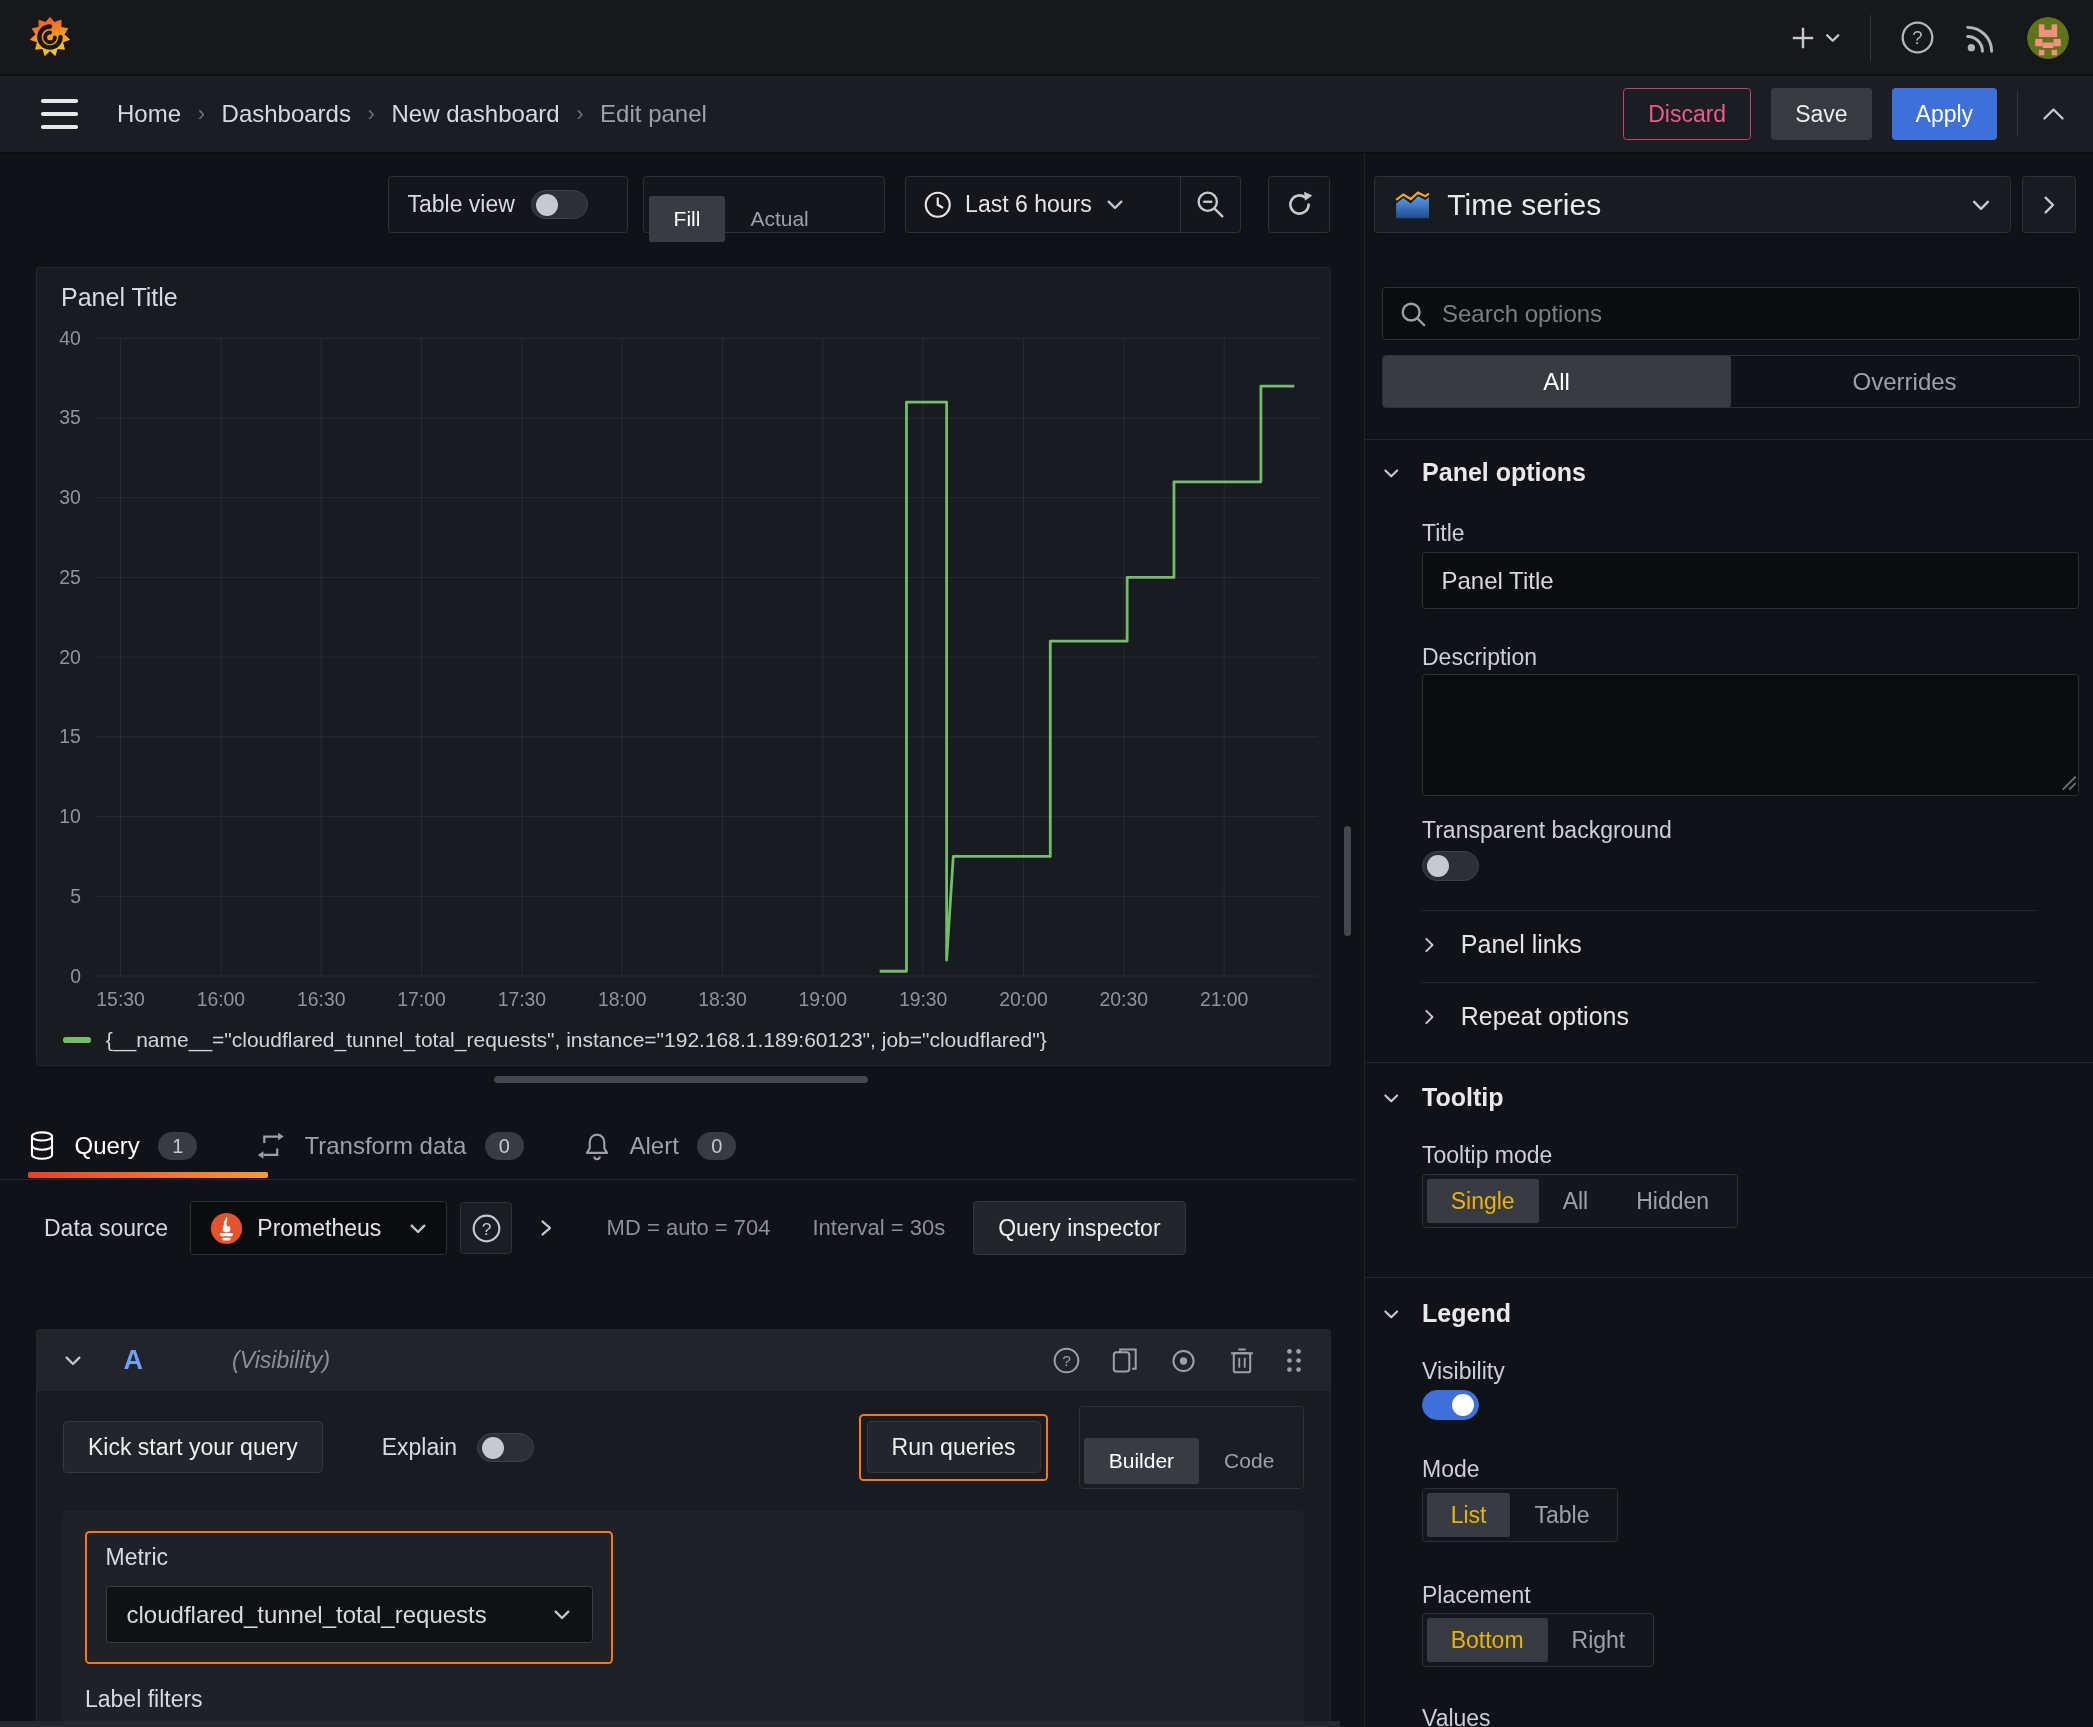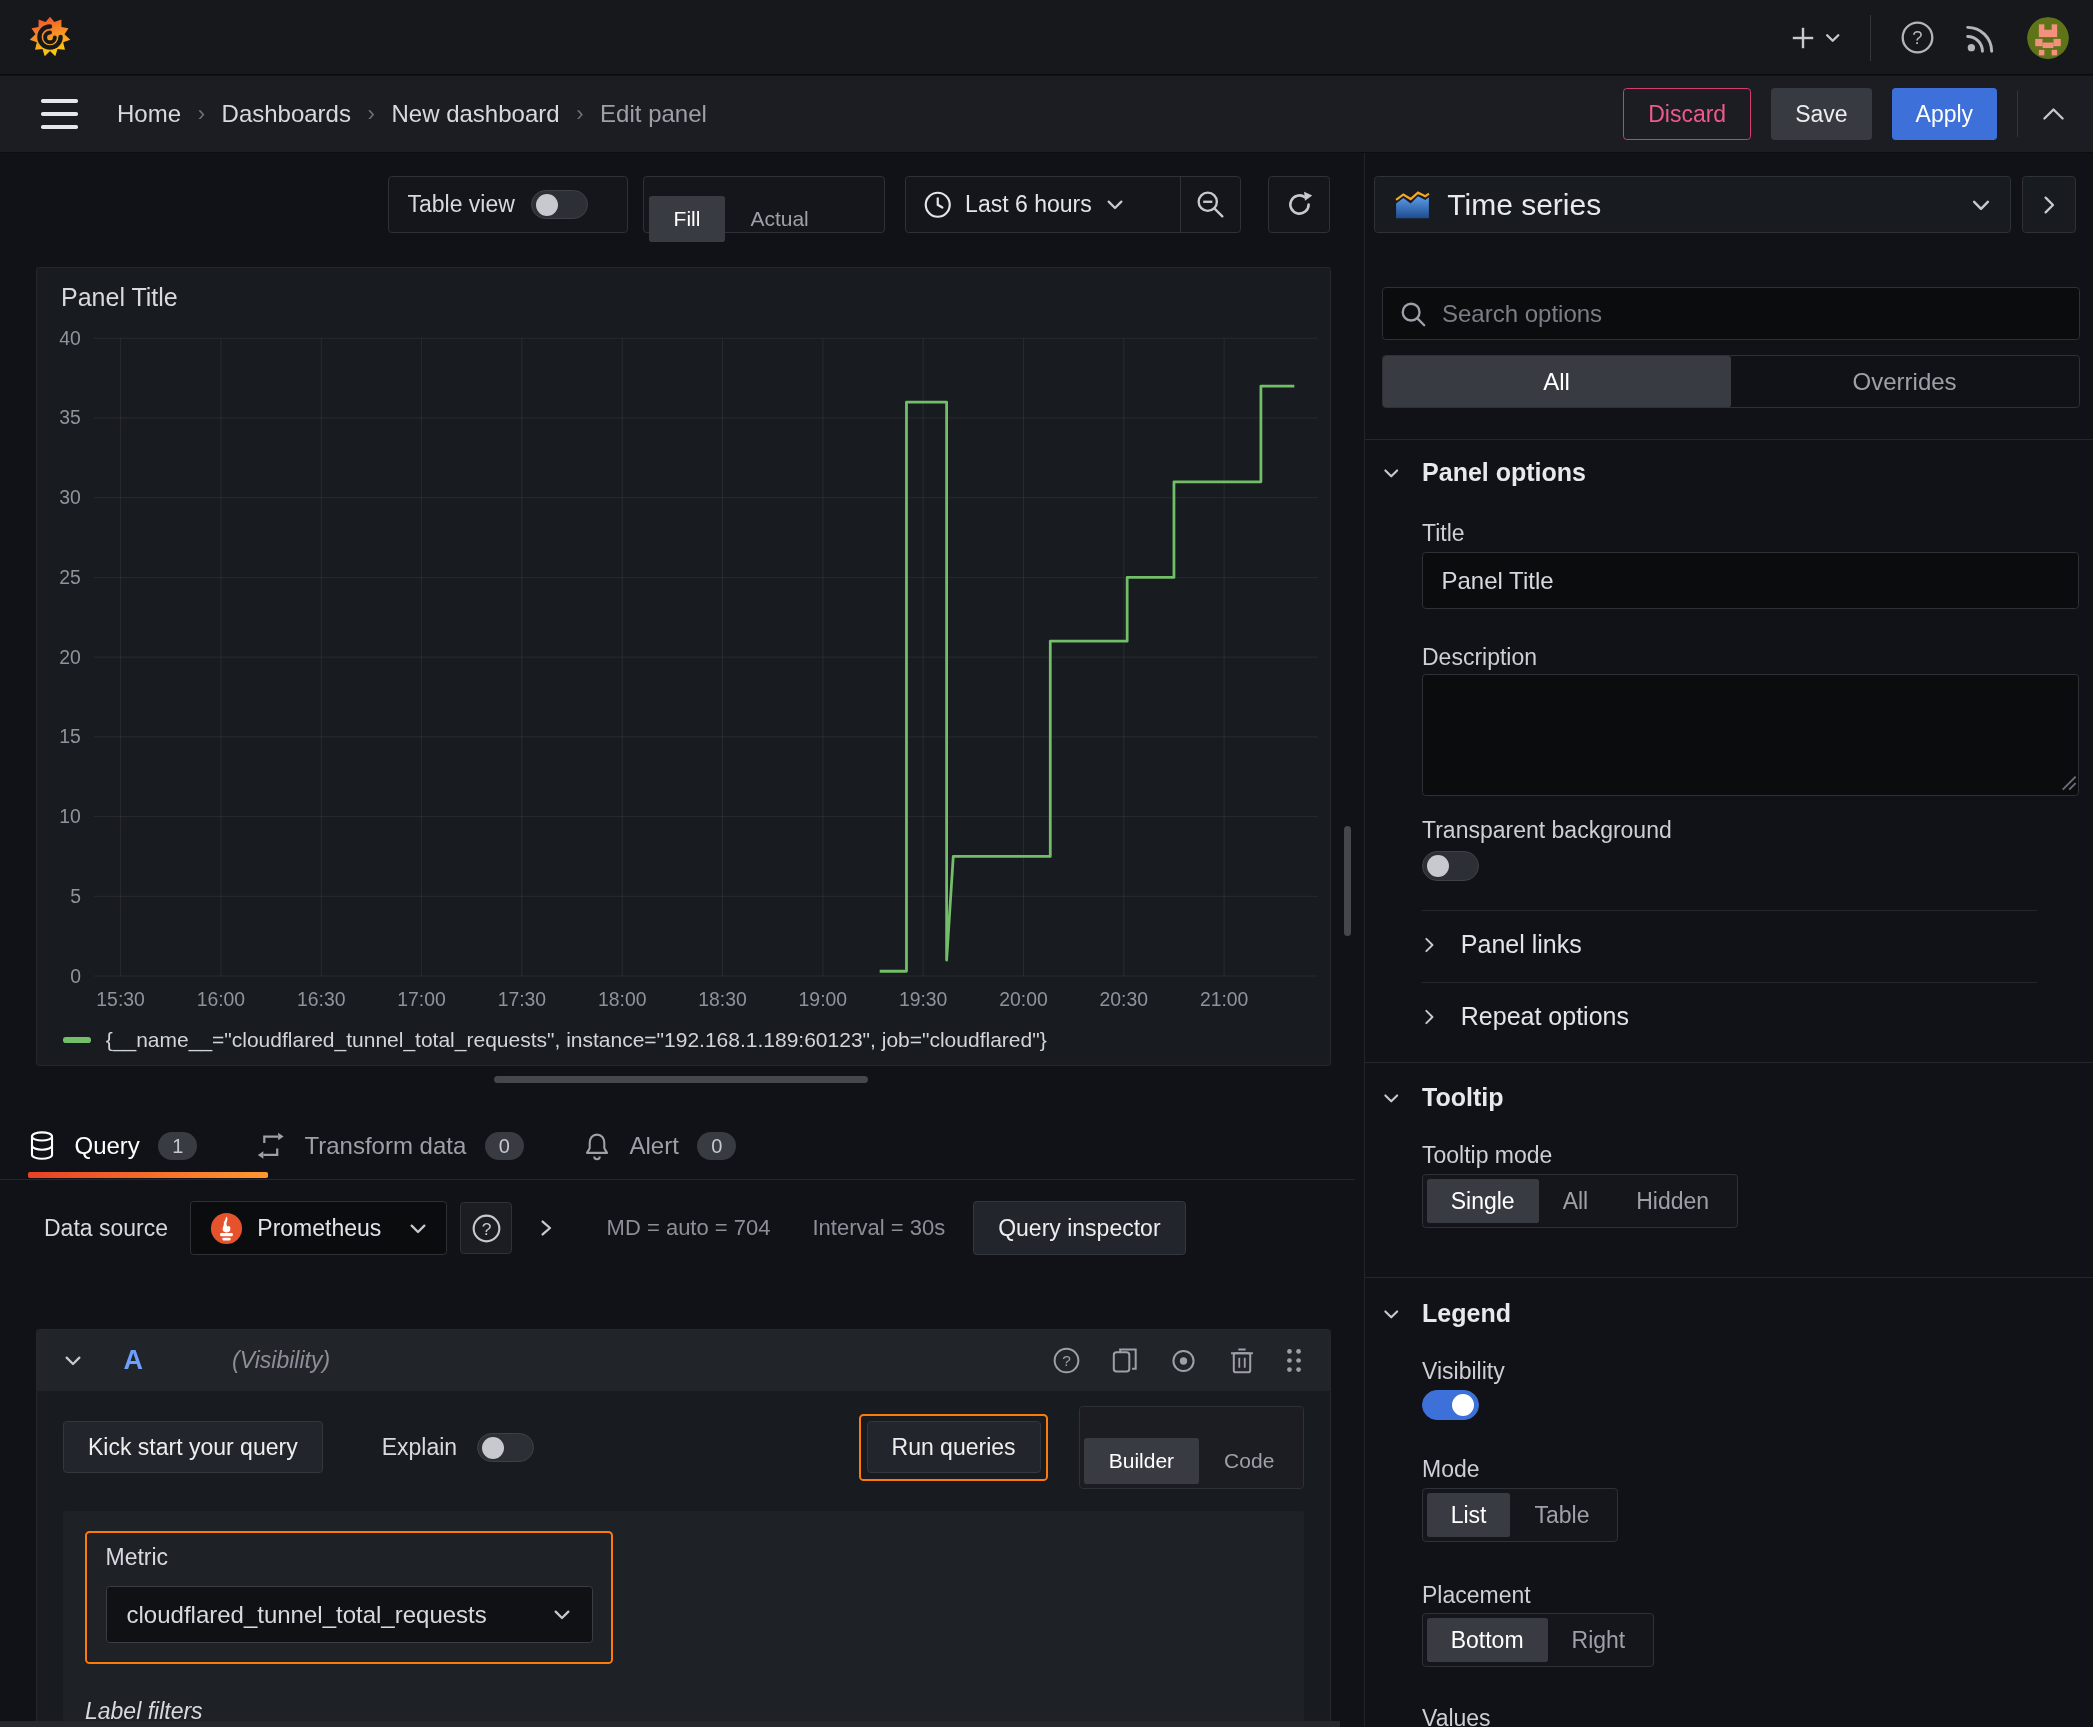--- a/index.html
+++ b/index.html
@@ -81,21 +81,21 @@
   .explain{display:flex;align-items:center;gap:20px;margin-left:59px;font-size:23px;color:#d8d9e0;}
   .annotation{border:2.8px solid #ff780a;border-radius:4.6px;}
   .runq-wrap{margin-left:auto;padding:5.5px;}
   .bc-seg{display:flex;align-items:center;border:0.9px solid #2c3235;border-radius:3.7px;padding:3.7px;margin-left:31px;background:#1b1d22;}
   .builder-area{margin:13px 26px 0 26px;background:#1e2126;border-radius:2.8px;padding:20px 22px;height:362px;}
   .metric-wrap{display:inline-block;padding:11px 18.5px 18.5px 18.5px;}
   .fld-label{font-size:23px;color:#d8d9e0;margin-bottom:14.8px;}
   .select{height:57px;background:#0f1115;border:0.9px solid #3a3d44;border-radius:3.7px;display:flex;align-items:center;padding:0 20px;gap:20px;cursor:pointer;}
   .select span{font-size:24px;color:#d8d9e0;}
   #metric-select{width:487px;}
-  .lf-label{margin-top:34px;font-style:italic;}
+  .lf-label{margin-top:22px;}
   .filter-row{display:flex;align-items:center;margin-top:1.8px;}
   #sel-label{width:238px;margin-right:2.8px;}
   #op-select{width:83px;margin-right:2.8px;}
   #sel-value{width:242px;border-top-right-radius:0;border-bottom-right-radius:0;}
   .x-btn{width:54px;height:57px;background:#26282e;border:0.9px solid #3a3d44;border-left:none;border-radius:0 3.7px 3.7px 0;display:flex;align-items:center;justify-content:center;color:#c7c9cf;cursor:pointer;}
   .plus-btn{width:59px;height:57px;background:#26282e;border:0.9px solid #3a3d44;border-radius:3.7px;margin-left:24px;display:flex;align-items:center;justify-content:center;color:#e3e4e8;cursor:pointer;}
   
   .sidebar{position:absolute;left:1364px;top:153px;width:729px;height:1575px;background:#111217;border-left:0.9px solid #222428;}
   .viz-box{position:absolute;left:9.2px;top:23px;width:637px;height:57px;border:0.9px solid #2c3235;border-radius:3.7px;background:#181b1f;display:flex;align-items:center;padding:0 18.5px;gap:16.6px;cursor:pointer;}
   .viz-box span{flex:1;font-size:30px;color:#e8e9ec;}
@@ -112,21 +112,21 @@
   .sb-input{position:absolute;left:57px;width:657px;height:57px;background:#0b0c0e;border:0.9px solid #2c3235;border-radius:3.7px;color:#d8d9e0;font-size:24px;padding:0 18.5px;font-family:"Liberation Sans",sans-serif;outline:none;}
   .sb-textarea{position:absolute;left:57px;width:657px;height:122px;background:#0b0c0e;border:0.9px solid #2c3235;border-radius:3.7px;resize:none;outline:none;color:#d8d9e0;font-family:"Liberation Sans",sans-serif;font-size:23px;padding:11px 14.8px;}
   .resize-corner{position:absolute;width:18.5px;height:18.5px;}
   .toggle{width:57px;height:29.5px;border-radius:15.7px;background:#2c2f35;border:0.9px solid #3e4148;position:relative;cursor:pointer;}
   .toggle .knob{position:absolute;top:2.8px;left:3.7px;width:22px;height:22px;border-radius:50%;background:#c7c9cf;}
   .toggle.on{background:#3d71d9;border-color:#3d71d9;}
   .toggle.on .knob{left:auto;right:3.7px;background:#fff;}
   .collapse-row{position:absolute;left:57px;display:flex;align-items:center;gap:24px;font-size:25px;color:#e3e4e8;cursor:pointer;}
   .mini-seg{position:absolute;left:57px;height:54px;border:0.9px solid #2c3235;border-radius:3.7px;display:flex;padding:3.7px;background:#15161b;}
   .mini-opt{display:flex;align-items:center;justify-content:center;font-size:23px;color:#9da0a8;border-radius:2.8px;padding:0 24px;cursor:pointer;}
-  .mini-opt.sel{background:#383b42;color:#ffffff;}
+  .mini-opt.sel{background:#383b42;color:#eab308;}
   .chev{stroke:#c7c9cf;stroke-width:2.5;fill:none;stroke-linecap:round;stroke-linejoin:round;}
 </style>
 </head>
 <body>
 
 <div class="topbar">
   <div class="logo">
     <svg viewBox="0 0 100 100" width="44" height="44">
       <defs>
           <linearGradient id="glg" x1="0" y1="0" x2="0.3" y2="1">

